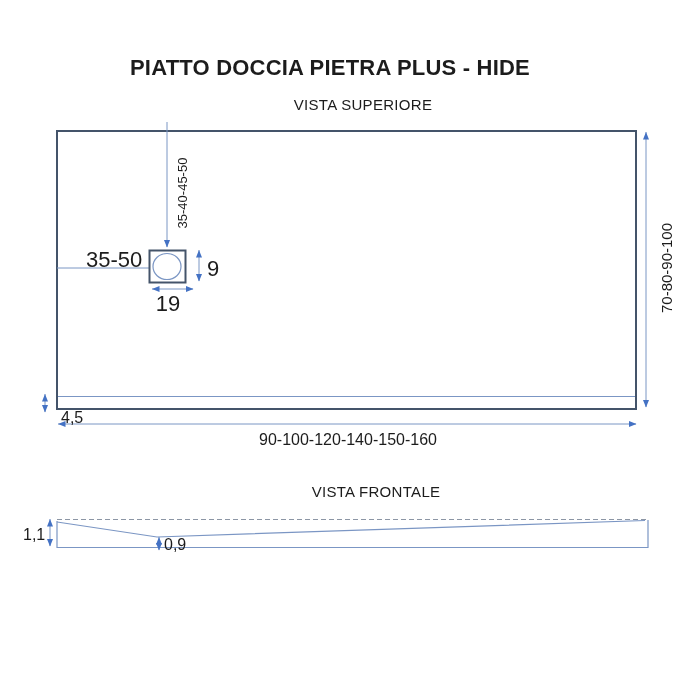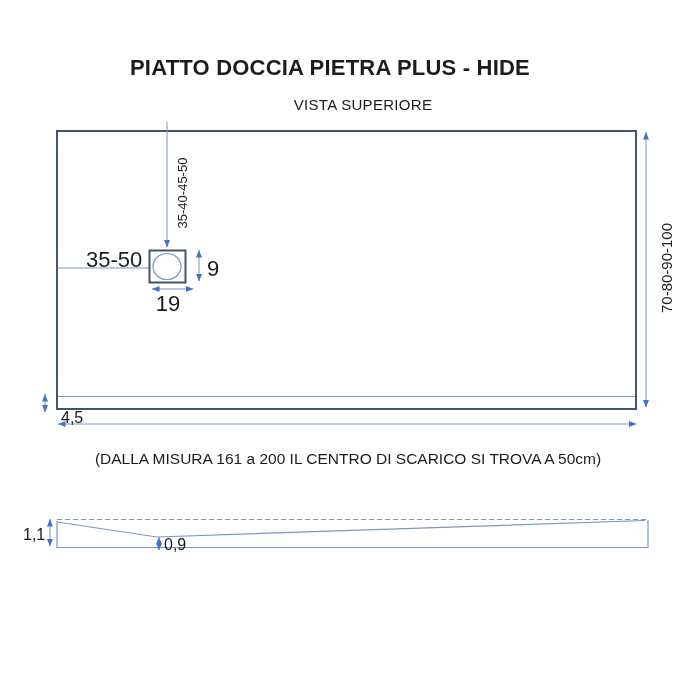--- a/index.html
+++ b/index.html
@@ -78,21 +78,22 @@
   <div class="lbl ctr dim-sm" style="left:86px; top:248px; width:46px;">35-50</div>
 
   <div class="lbl dim-sm" style="left:207px; top:257px;">9</div>
 
   <div class="lbl ctr dim-sm" style="left:152px; top:292px; width:32px;">19</div>
 
   <div class="lbl ctr rot-big" style="left:612px; top:260px; width:110px; height:16px;">70-80-90-100</div>
 
   <div class="lbl" style="left:61px; top:395px;margin-top:15px;">4,5</div>
 
+  <div class="lbl ctr" style="left:98px; top:432px; width:500px;">90-100-120-140-150-160</div>
 
-  <div class="lbl ctr" style="left:48px; top:451px; width:600px; font-size:15.5px;">(DALLA MISURA 161 a 200 IL CENTRO DI SCARICO SI TROVA A 50cm)</div>
 
+  <div class="lbl ctr view-title" style="left:226px; top:484px; width:300px;">VISTA FRONTALE</div>
 
   <div class="lbl" style="left:23px; top:527px;">1,1</div>
 
   <div class="lbl" style="left:164px; top:537px;">0,9</div>
 
 </div>
 
 </body></html>

